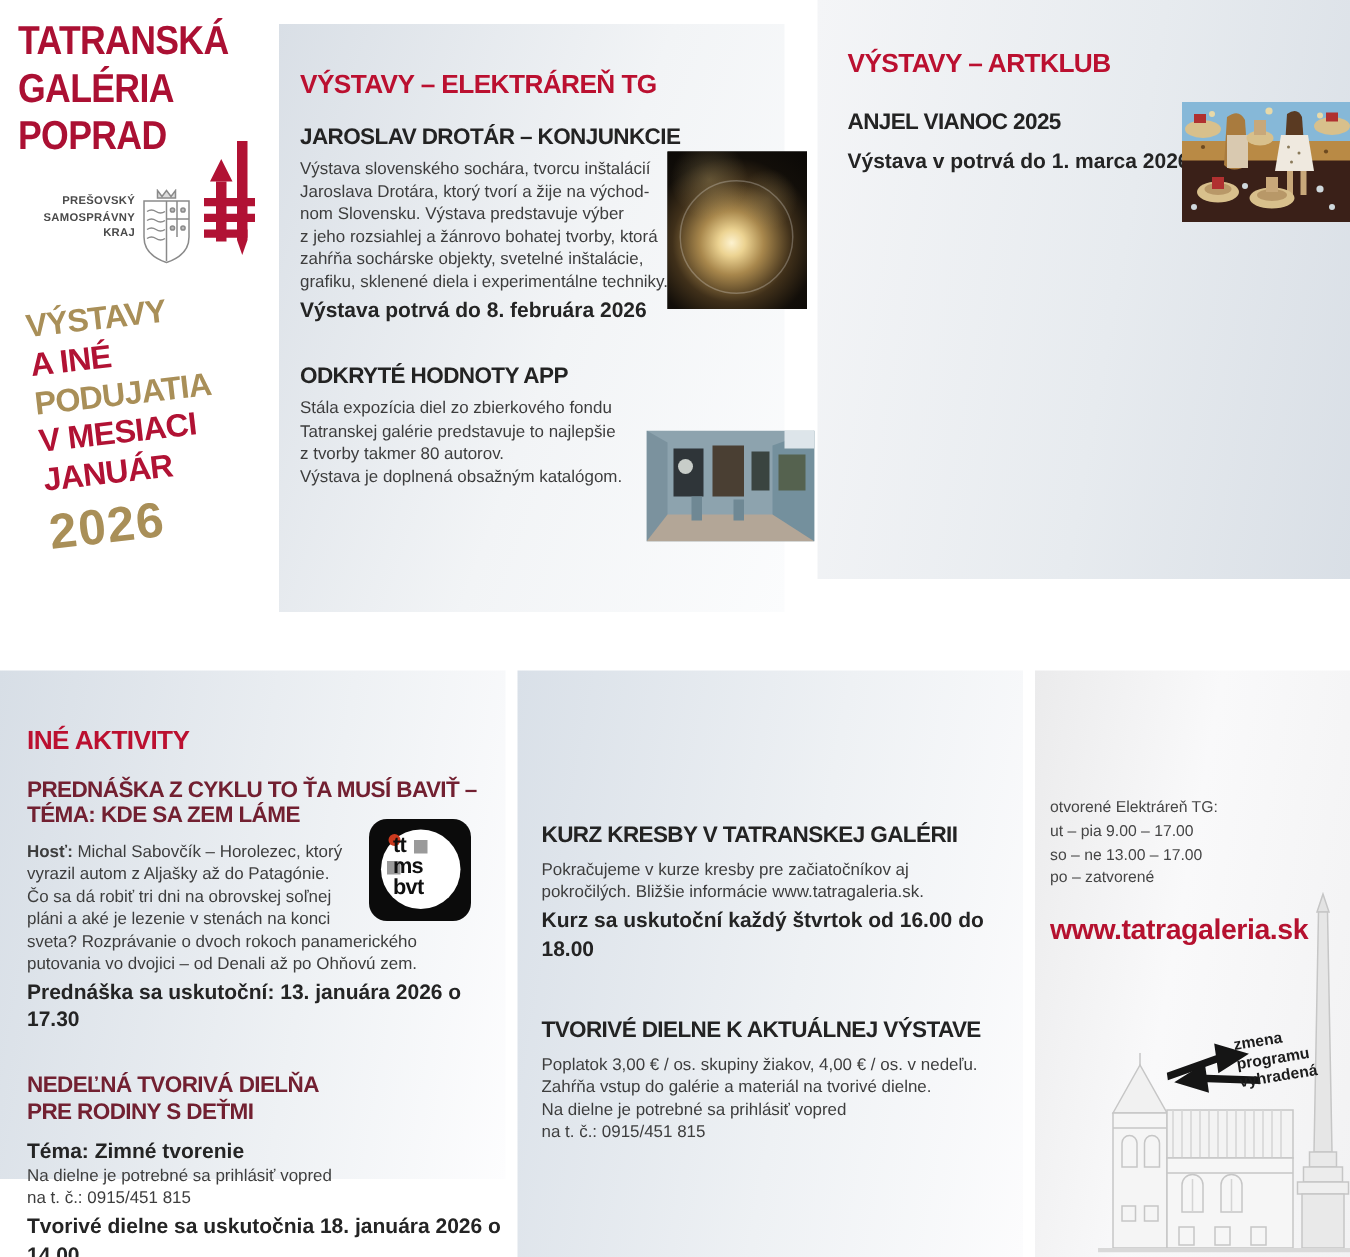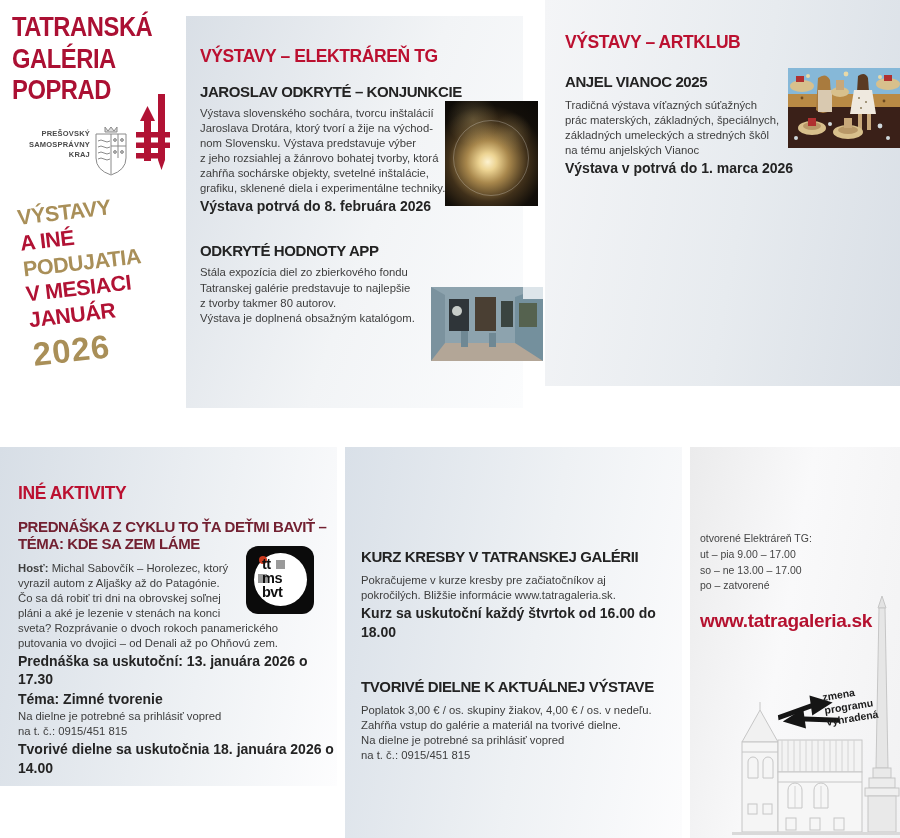--- a/index.html
+++ b/index.html
@@ -122,21 +122,21 @@
     <div class="c-red">A INÉ</div>
     <div class="c-gold">PODUJATIA</div>
     <div class="c-red">V MESIACI</div>
     <div class="c-red">JANUÁR</div>
     <div class="c-gold big">2026</div>
   </div>
 
   <section class="panel p-elektraren">
     <h2 class="hdr mb16">VÝSTAVY – ELEKTRÁREŇ TG</h2>
 
-    <h3 class="evt-title mb6">JAROSLAV ODKRYTÉ – KONJUNKCIE</h3>
+    <h3 class="evt-title mb6">JAROSLAV DROTÁR – KONJUNKCIE</h3>
     <p class="body-txt" style="width:252px;">Výstava slovenského sochára, tvorcu inštalácií
 Jaroslava Drotára, ktorý tvorí a žije na východ-
 nom Slovensku. Výstava predstavuje výber
 z jeho rozsiahlej a žánrovo bohatej tvorby, ktorá
 zahŕňa sochárske objekty, svetelné inštalácie,
 grafiku, sklenené diela i experimentálne techniky.</p>
     <p class="bold-line">Výstava potrvá do 8. februára 2026</p>
 
     <h3 class="evt-title mb6 mt26">ODKRYTÉ HODNOTY APP</h3>
     <p class="body-txt" style="width:262px;">Stála expozícia diel zo zbierkového fondu
@@ -161,24 +161,20 @@
       <rect x="30" y="44" width="7" height="16" fill="#6f8894"></rect>
       <rect x="58" y="46" width="7" height="14" fill="#6f8894"></rect>
       <circle cx="26" cy="24" r="5" fill="#c8cdc9"></circle>
     </svg>
   </section>
 
   <section class="panel p-artklub">
     <h2 class="hdr" style="margin-bottom:20px;">VÝSTAVY – ARTKLUB</h2>
 
     <h3 class="evt-title mb8">ANJEL VIANOC 2025</h3>
-    <p class="body-txt" style="width:236px;">Tradičná výstava víťazných súťažných
-prác materských, základných, špeciálnych,
-základných umeleckých a stredných škôl
-na tému anjelských Vianoc</p>
     <p class="bold-line">Výstava v potrvá do 1. marca 2026</p>
 
     <svg class="photo photo-angel" width="112" height="80" viewBox="0 0 112 80">
       <rect width="112" height="80" fill="#3a2018"></rect>
       <rect x="0" y="0" width="112" height="26" fill="#86b8d8"></rect>
       <rect x="0" y="26" width="112" height="13" fill="#b98a45"></rect>
       <circle cx="20" cy="8" r="2" fill="#e8d9a8"></circle>
         <circle cx="58" cy="6" r="2.4" fill="#e8d9a8"></circle>
         <circle cx="92" cy="9" r="2" fill="#e8d9a8"></circle>
       <circle cx="14" cy="30" r="1.4" fill="#6d4a20"></circle>
@@ -209,30 +205,32 @@
       <circle cx="42" cy="56" r="2" fill="#cfd8dc"></circle>
         <circle cx="92" cy="58" r="2.4" fill="#cfd8dc"></circle>
         <circle cx="100" cy="70" r="2" fill="#cfd8dc"></circle>
         <circle cx="8" cy="70" r="2" fill="#cfd8dc"></circle>
     </svg>
   </section>
 
   <section class="panel p-ine">
     <h2 class="hdr mb14">INÉ AKTIVITY</h2>
 
-    <h3 class="evt-title claret mb8">PREDNÁŠKA Z CYKLU TO ŤA DEŤMI BAVIŤ –
+    <h3 class="evt-title claret mb8">PREDNÁŠKA Z CYKLU TO ŤA MUSÍ BAVIŤ –
 TÉMA: KDE SA ZEM LÁME</h3>
     <p class="body-txt" style="width:302px;"><b>Hosť:</b><span> Michal Sabovčík – Horolezec, ktorý
 vyrazil autom z Aljašky až do Patagónie.
 Čo sa dá robiť tri dni na obrovskej soľnej
 pláni a aké je lezenie v stenách na konci
 sveta? Rozprávanie o dvoch rokoch panamerického
 putovania vo dvojici – od Denali až po Ohňovú zem.</span></p>
     <p class="bold-line">Prednáška sa uskutoční: 13. januára 2026 o 17.30</p>
 
+    <h3 class="evt-title claret mt26 mb8">NEDEĽNÁ TVORIVÁ DIELŇA
+PRE RODINY S DEŤMI</h3>
     <p class="bold-line">Téma: Zimné tvorenie</p>
     <p class="body-txt">Na dielne je potrebné sa prihlásiť vopred
 na t. č.: 0915/451 815</p>
     <p class="bold-line">Tvorivé dielne sa uskutočnia 18. januára 2026 o 14.00</p>
 
     <div class="ttms">
       <div class="ttms-circle"></div>
       <div class="ttms-sq1"></div>
       <div class="ttms-sq2"></div>
       <div class="ttms-dot"></div>

